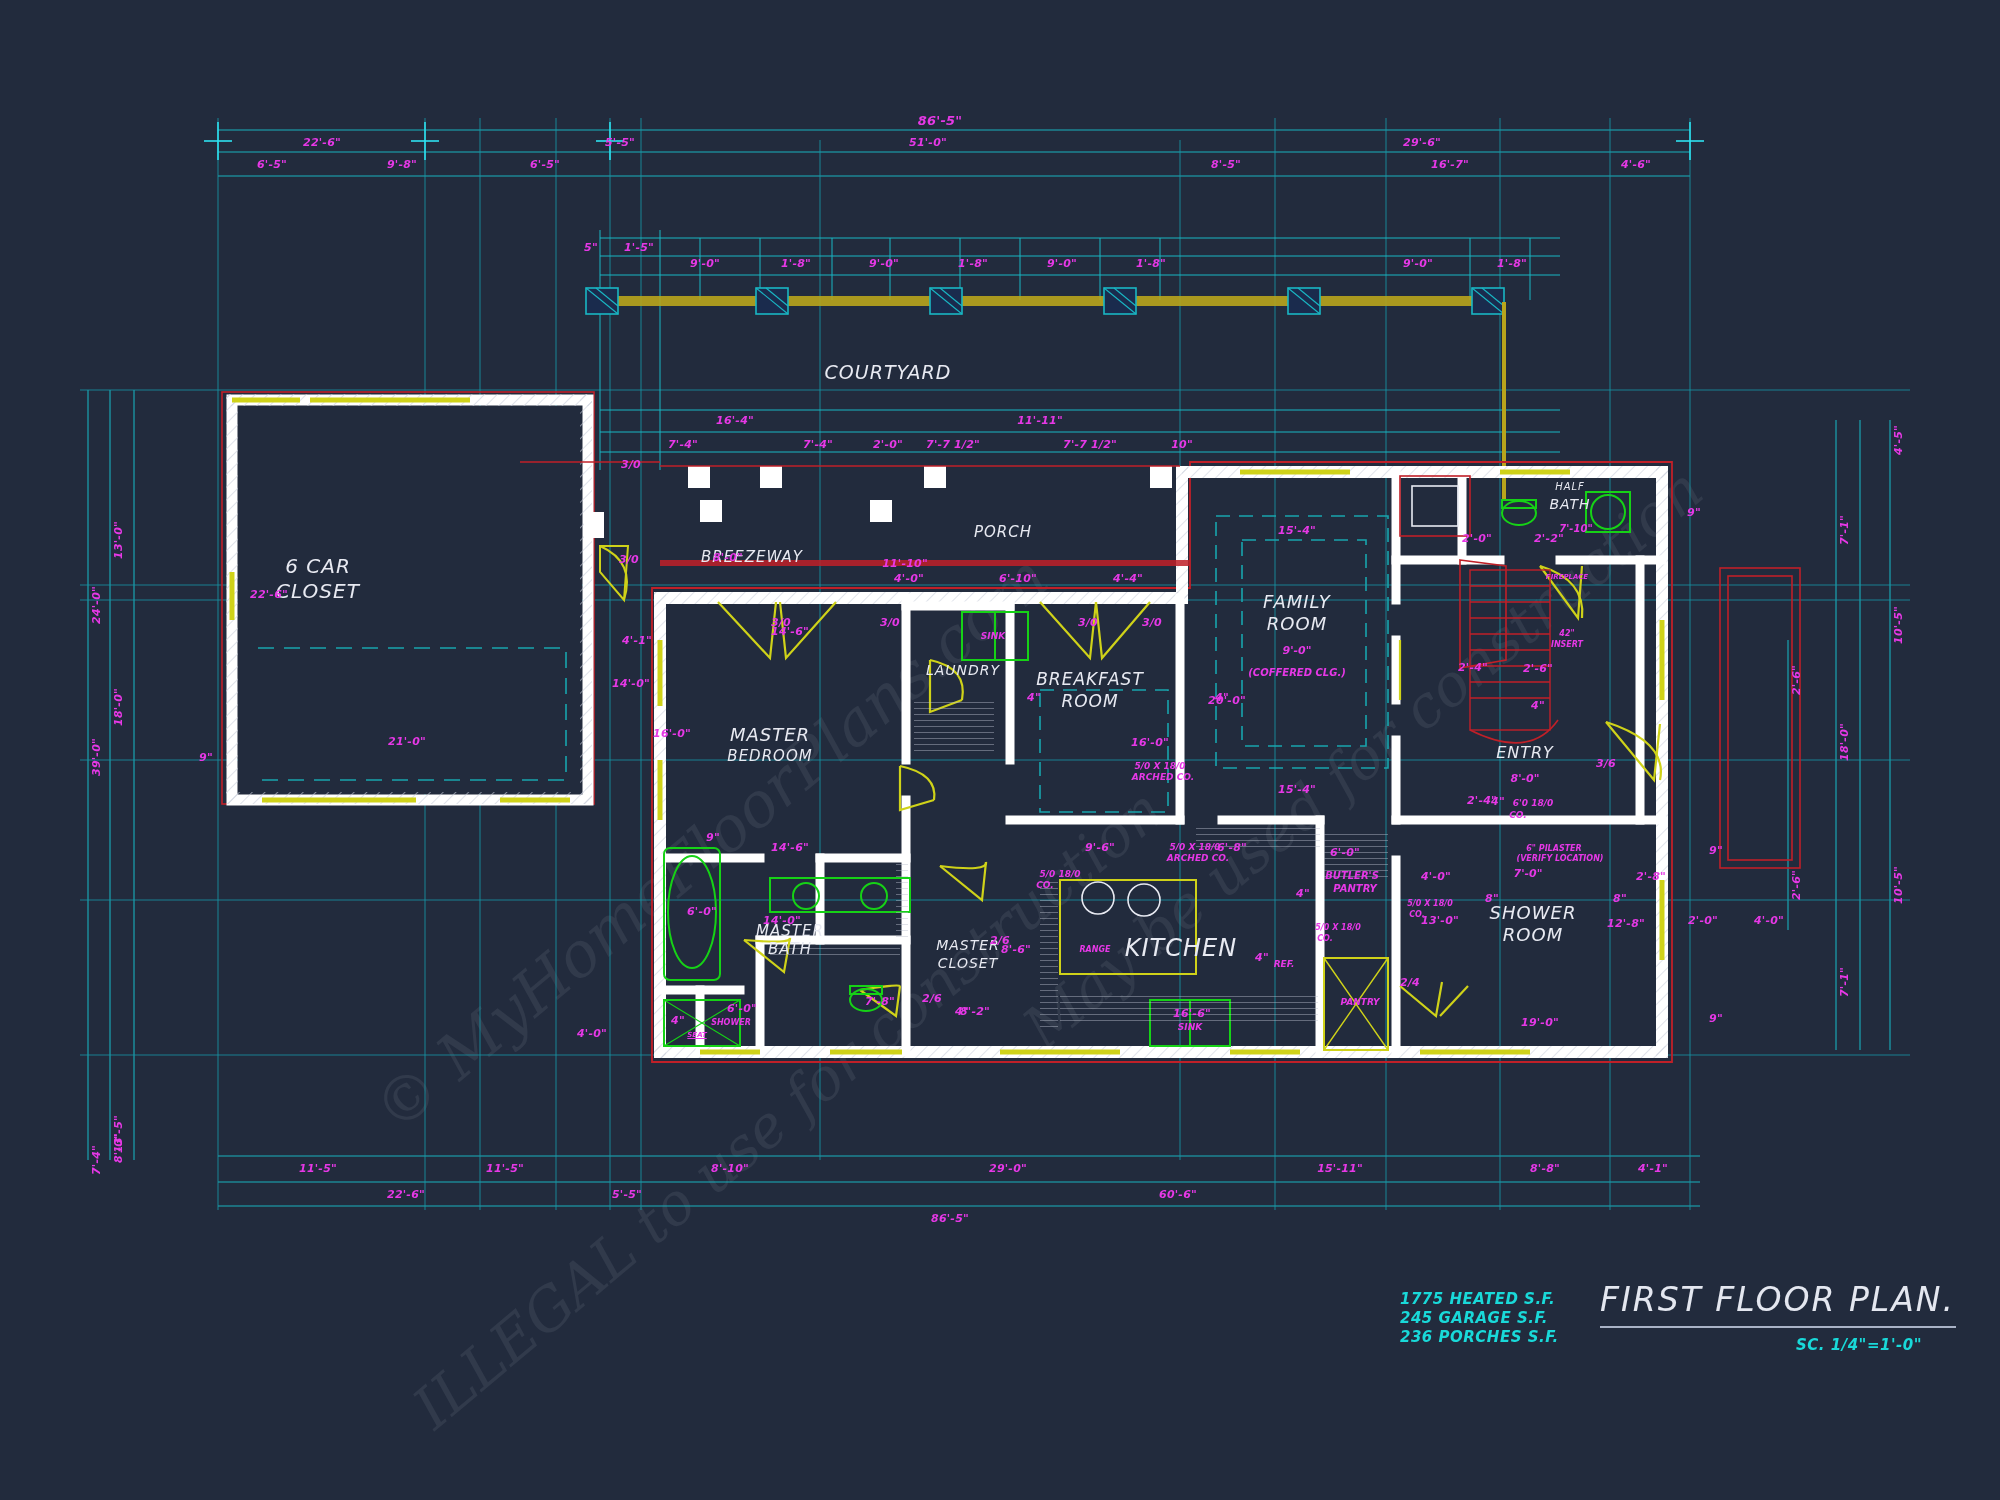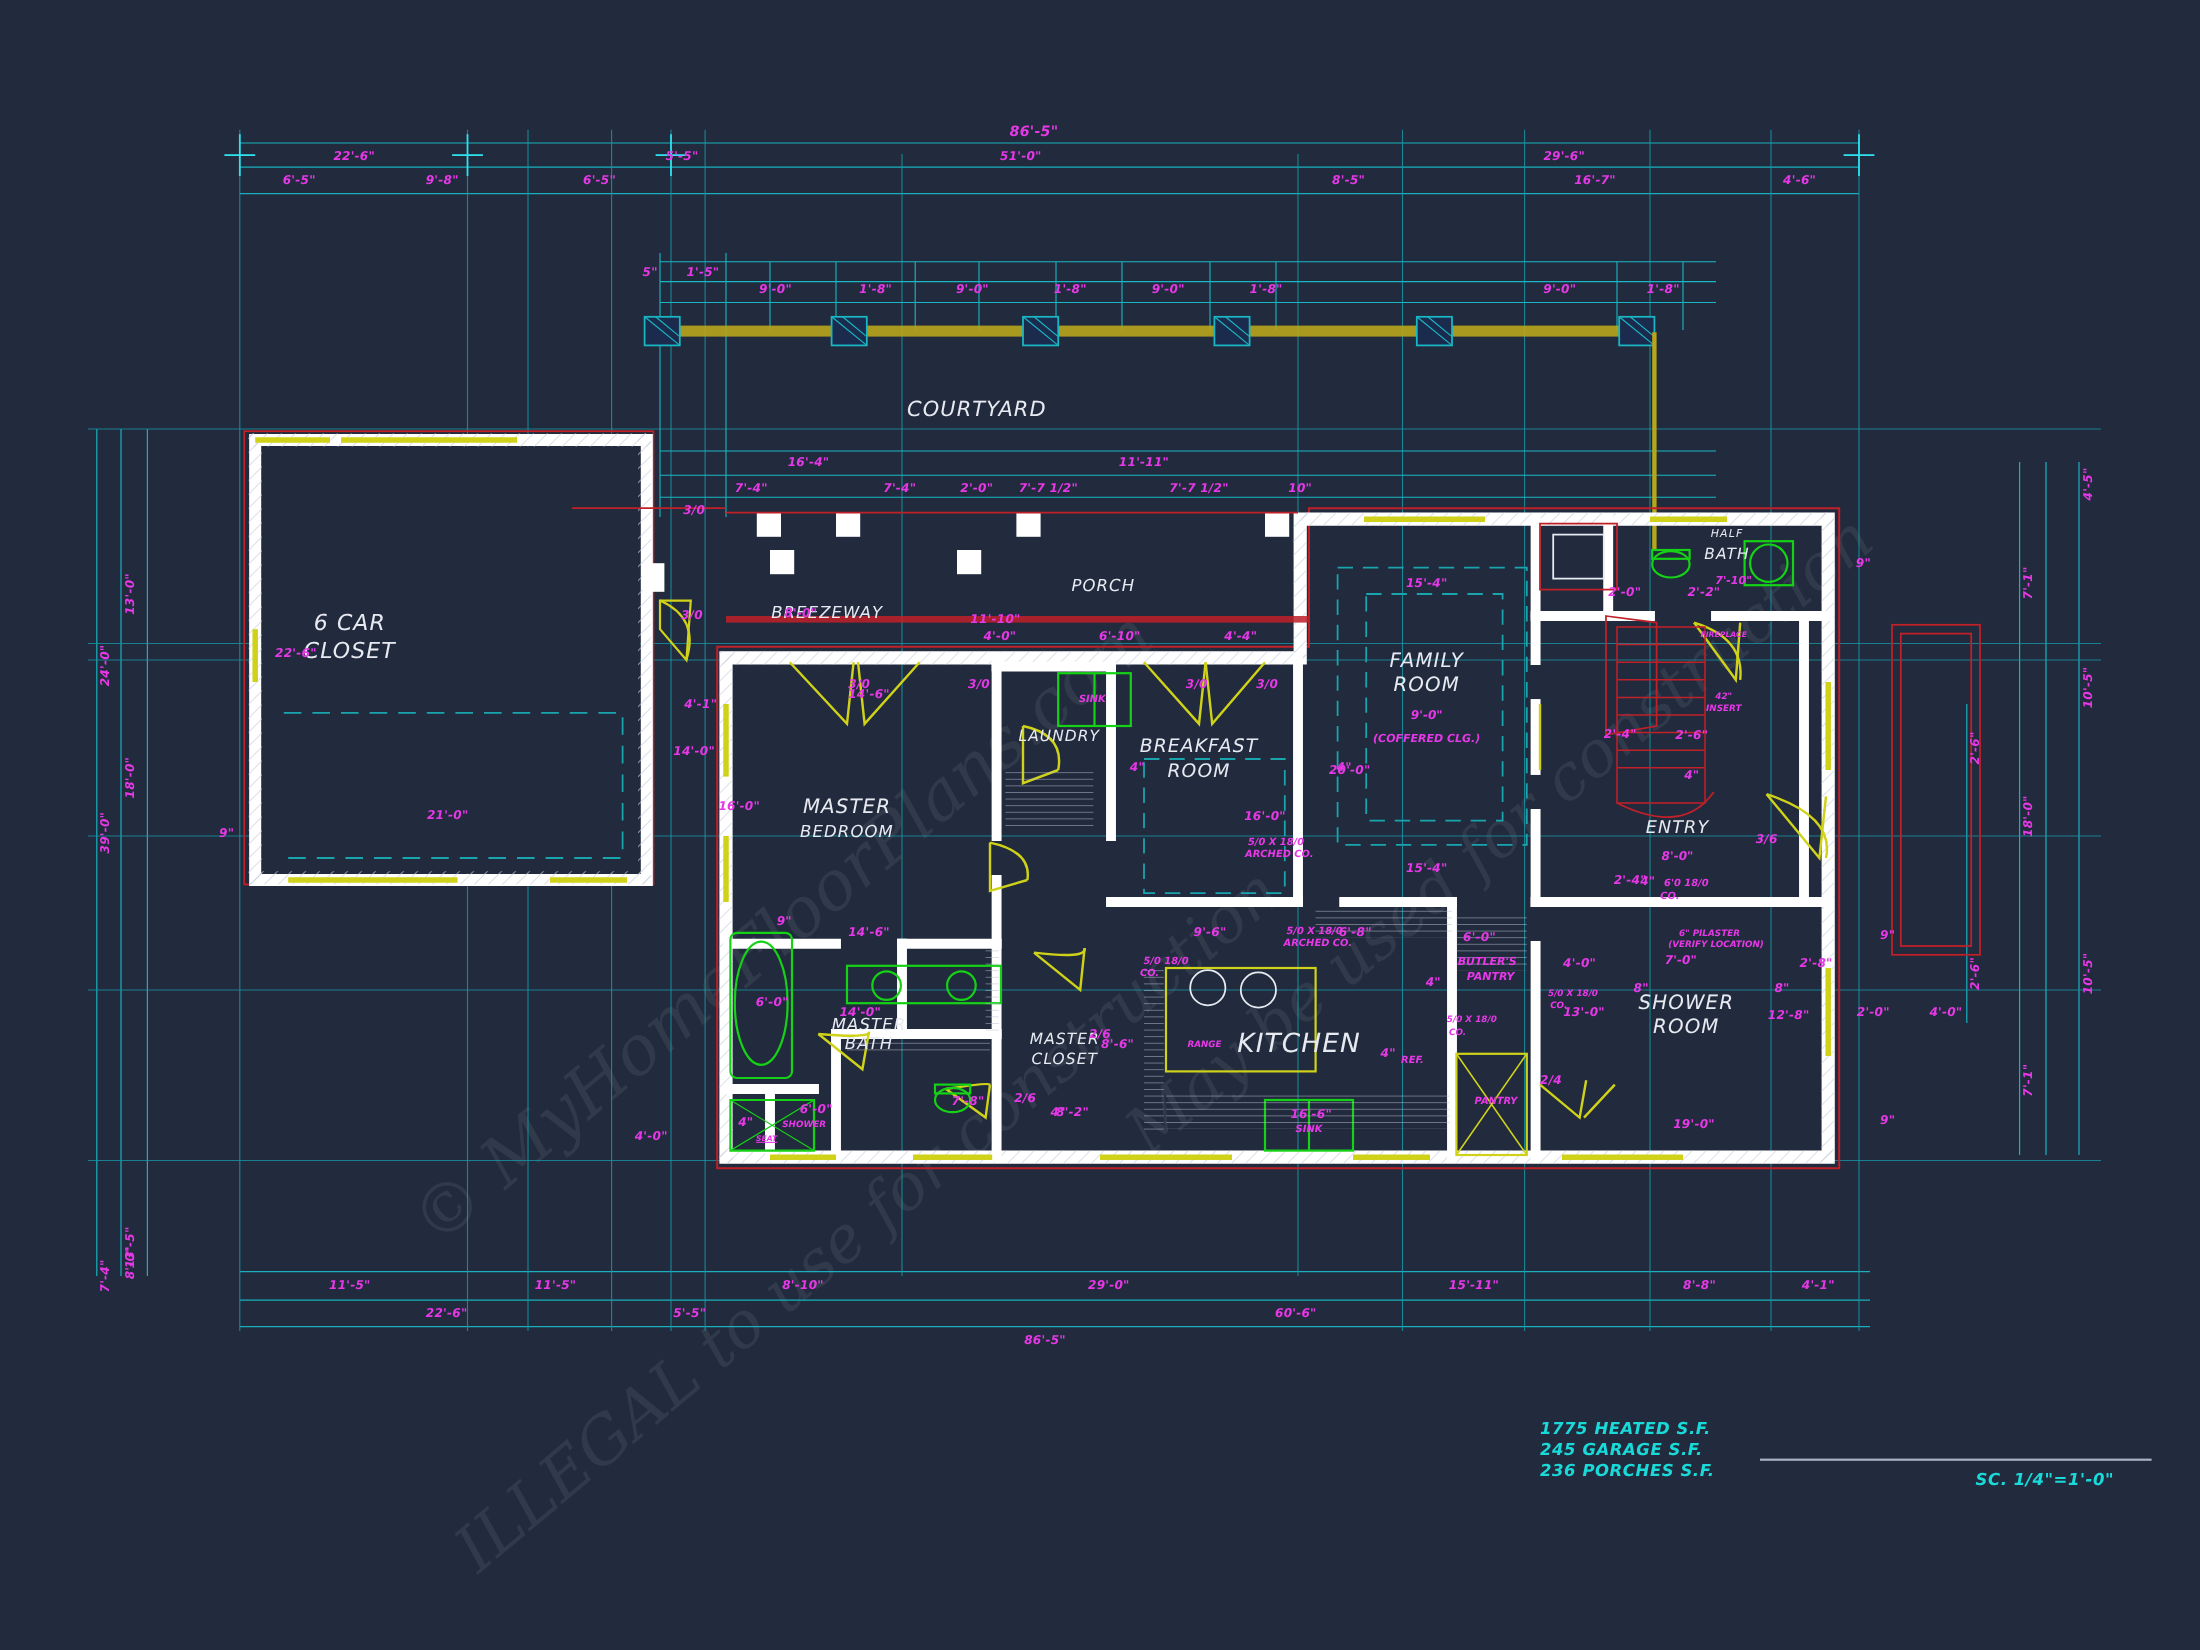--- a/index.html
+++ b/index.html
@@ -536,17 +536,18 @@
       <div class="lbl dim" style="left: 678px; top: 1020px; font-size: 11px;">4"</div>
       <div class="lbl dim" style="left: 962px; top: 1011px; font-size: 11px;">4"</div>
     </div>
 
   <div id="titleblock" style="left:1400px;top:1280px;width:560px;height:110px;">
     <div style="position:absolute;left:0;top:10px;">
       <div class="area" style="font-size:15px;line-height:19px;">1775 HEATED S.F.</div>
       <div class="area" style="font-size:15px;line-height:19px;">245 GARAGE S.F.</div>
       <div class="area" style="font-size:15px;line-height:19px;">236 PORCHES S.F.</div>
     </div>
+    <div class="ttl" style="position:absolute;left:200px;top:0px;font-size:33px;">FIRST FLOOR PLAN.</div>
     <div class="tb-rule" style="left:200px;top:46px;width:356px;"></div>
     <div class="area" style="position:absolute;left:396px;top:56px;font-size:15px;">SC. 1/4"=1'-0"</div>
   </div>
 
 </div>
 
 </body></html>

